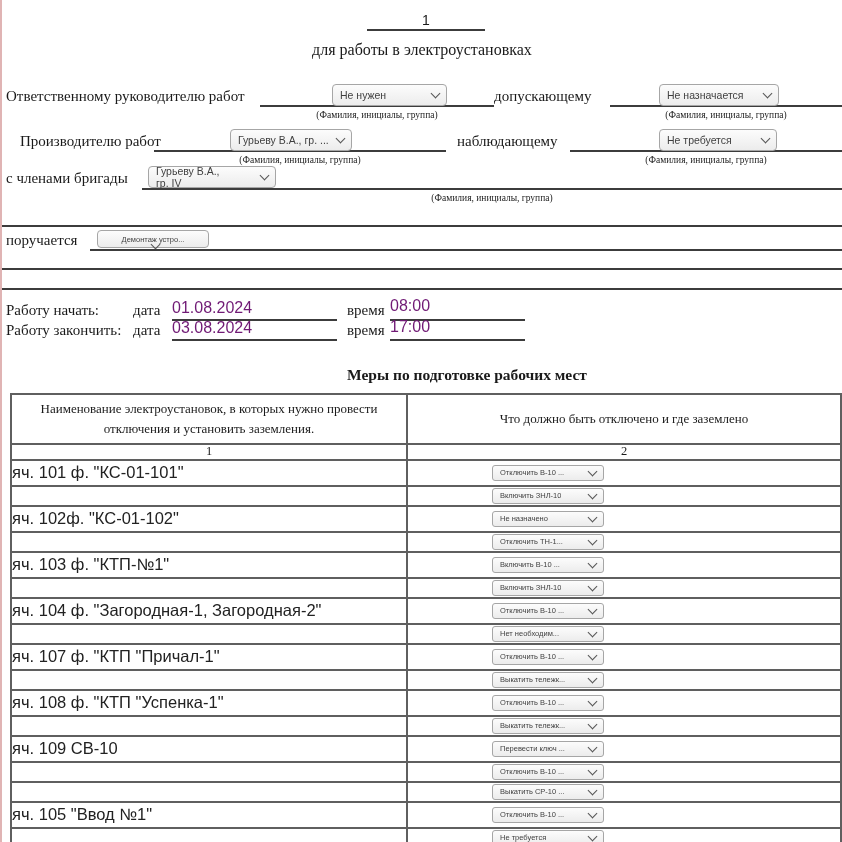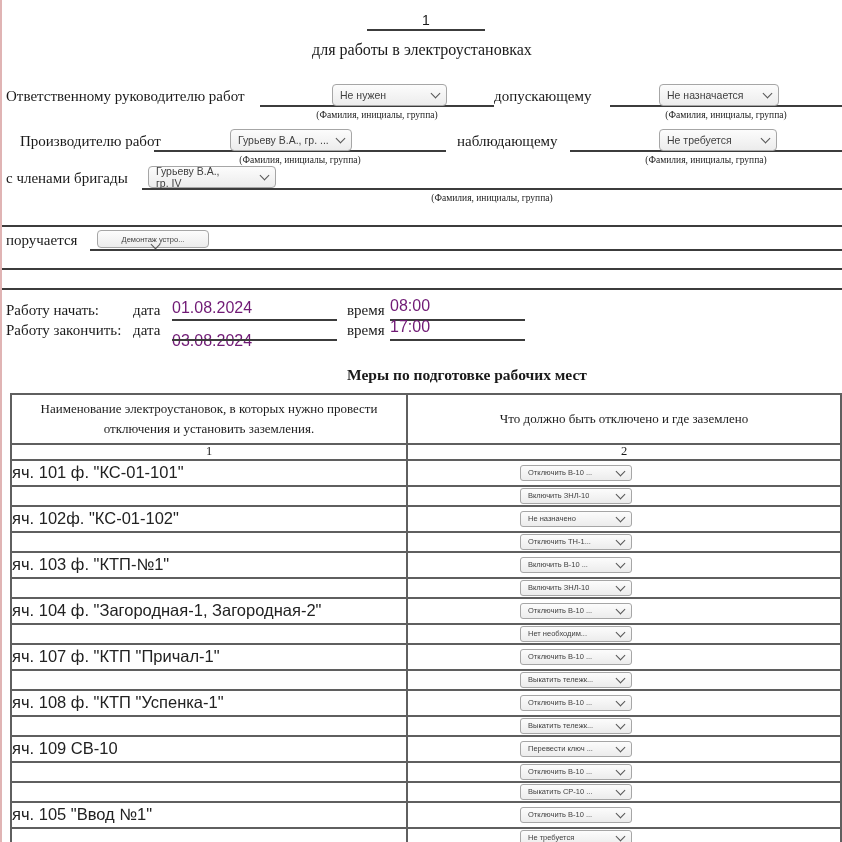--- a/index.html
+++ b/index.html
@@ -30,21 +30,21 @@
   .heading { font-weight:bold; font-size:15.5px; text-align:center; width:100%;margin-left:45px; }
   table.measures { border-collapse:collapse; table-layout:fixed; width:830px;
                    font-family:"Liberation Serif",serif; }
   table.measures th, table.measures td { border:2px solid #5f5f5f; padding:0; }
   table.measures th { font-weight:normal; font-size:13px; line-height:1.55; padding:2px 10px; }
   tr.num-row th { font-size:12.5px; padding:0; line-height:1.1; height:13px; }
   td.cell-name { font-family:"Liberation Sans",sans-serif; font-size:16.5px; color:#222;
                  padding-left:18px; white-space:nowrap; overflow:hidden; }
   tr.row-named td { height:24px; }
   tr.row-empty td { height:18px; }
-  td.cell-action .sel { margin-left:112px; width:112px; height:16px; font-size:7.5px; border-radius:3px; }
+  td.cell-action .sel { margin-left:84px; width:112px; height:16px; font-size:7.5px; border-radius:3px; }
 </style>
 </head>
 <body>
 
 <div class="page">
 
   <div class="abs title-row">
     <span class="title-num">1</span>
   </div>
   <div class="abs subtitle">для работы в электроустановках</div>
@@ -102,21 +102,21 @@
   <span class="abs lbl" style="left:4px; top:302px;text-align:right;">Работу начать:</span>
   <span class="abs lbl" style="left:131px; top:302px;">дата</span>
   <div class="abs val" style="left:170px; top:299px; width:165px;">01.08.2024</div>
   <div class="abs rule" style="left:170px; top:319px; width:165px;"></div>
   <span class="abs lbl" style="left:345px; top:302px;">время</span>
   <div class="abs val" style="left:388px; top:297px; width:135px;">08:00</div>
   <div class="abs rule" style="left:388px; top:319px; width:135px;"></div>
 
   <span class="abs lbl" style="left:4px; top:322px;">Работу закончить:</span>
   <span class="abs lbl" style="left:131px; top:322px;">дата</span>
-  <div class="abs val" style="left:170px; top:332px; width:165px;">03.08.2024</div>
+  <div class="abs val" style="left:170px; top:319px; width:165px;">03.08.2024</div>
   <div class="abs rule" style="left:170px; top:339px; width:165px;"></div>
   <span class="abs lbl" style="left:345px; top:322px;">время</span>
   <div class="abs val" style="left:388px; top:318px; width:135px;">17:00</div>
   <div class="abs rule" style="left:388px; top:339px; width:135px;"></div>
 
   <div class="abs heading" style="left:0; top:366px;">Меры по подготовке рабочих мест</div>
 
   <div class="abs" style="left:8px; top:393px;">
     <table class="measures">
       <colgroup>

